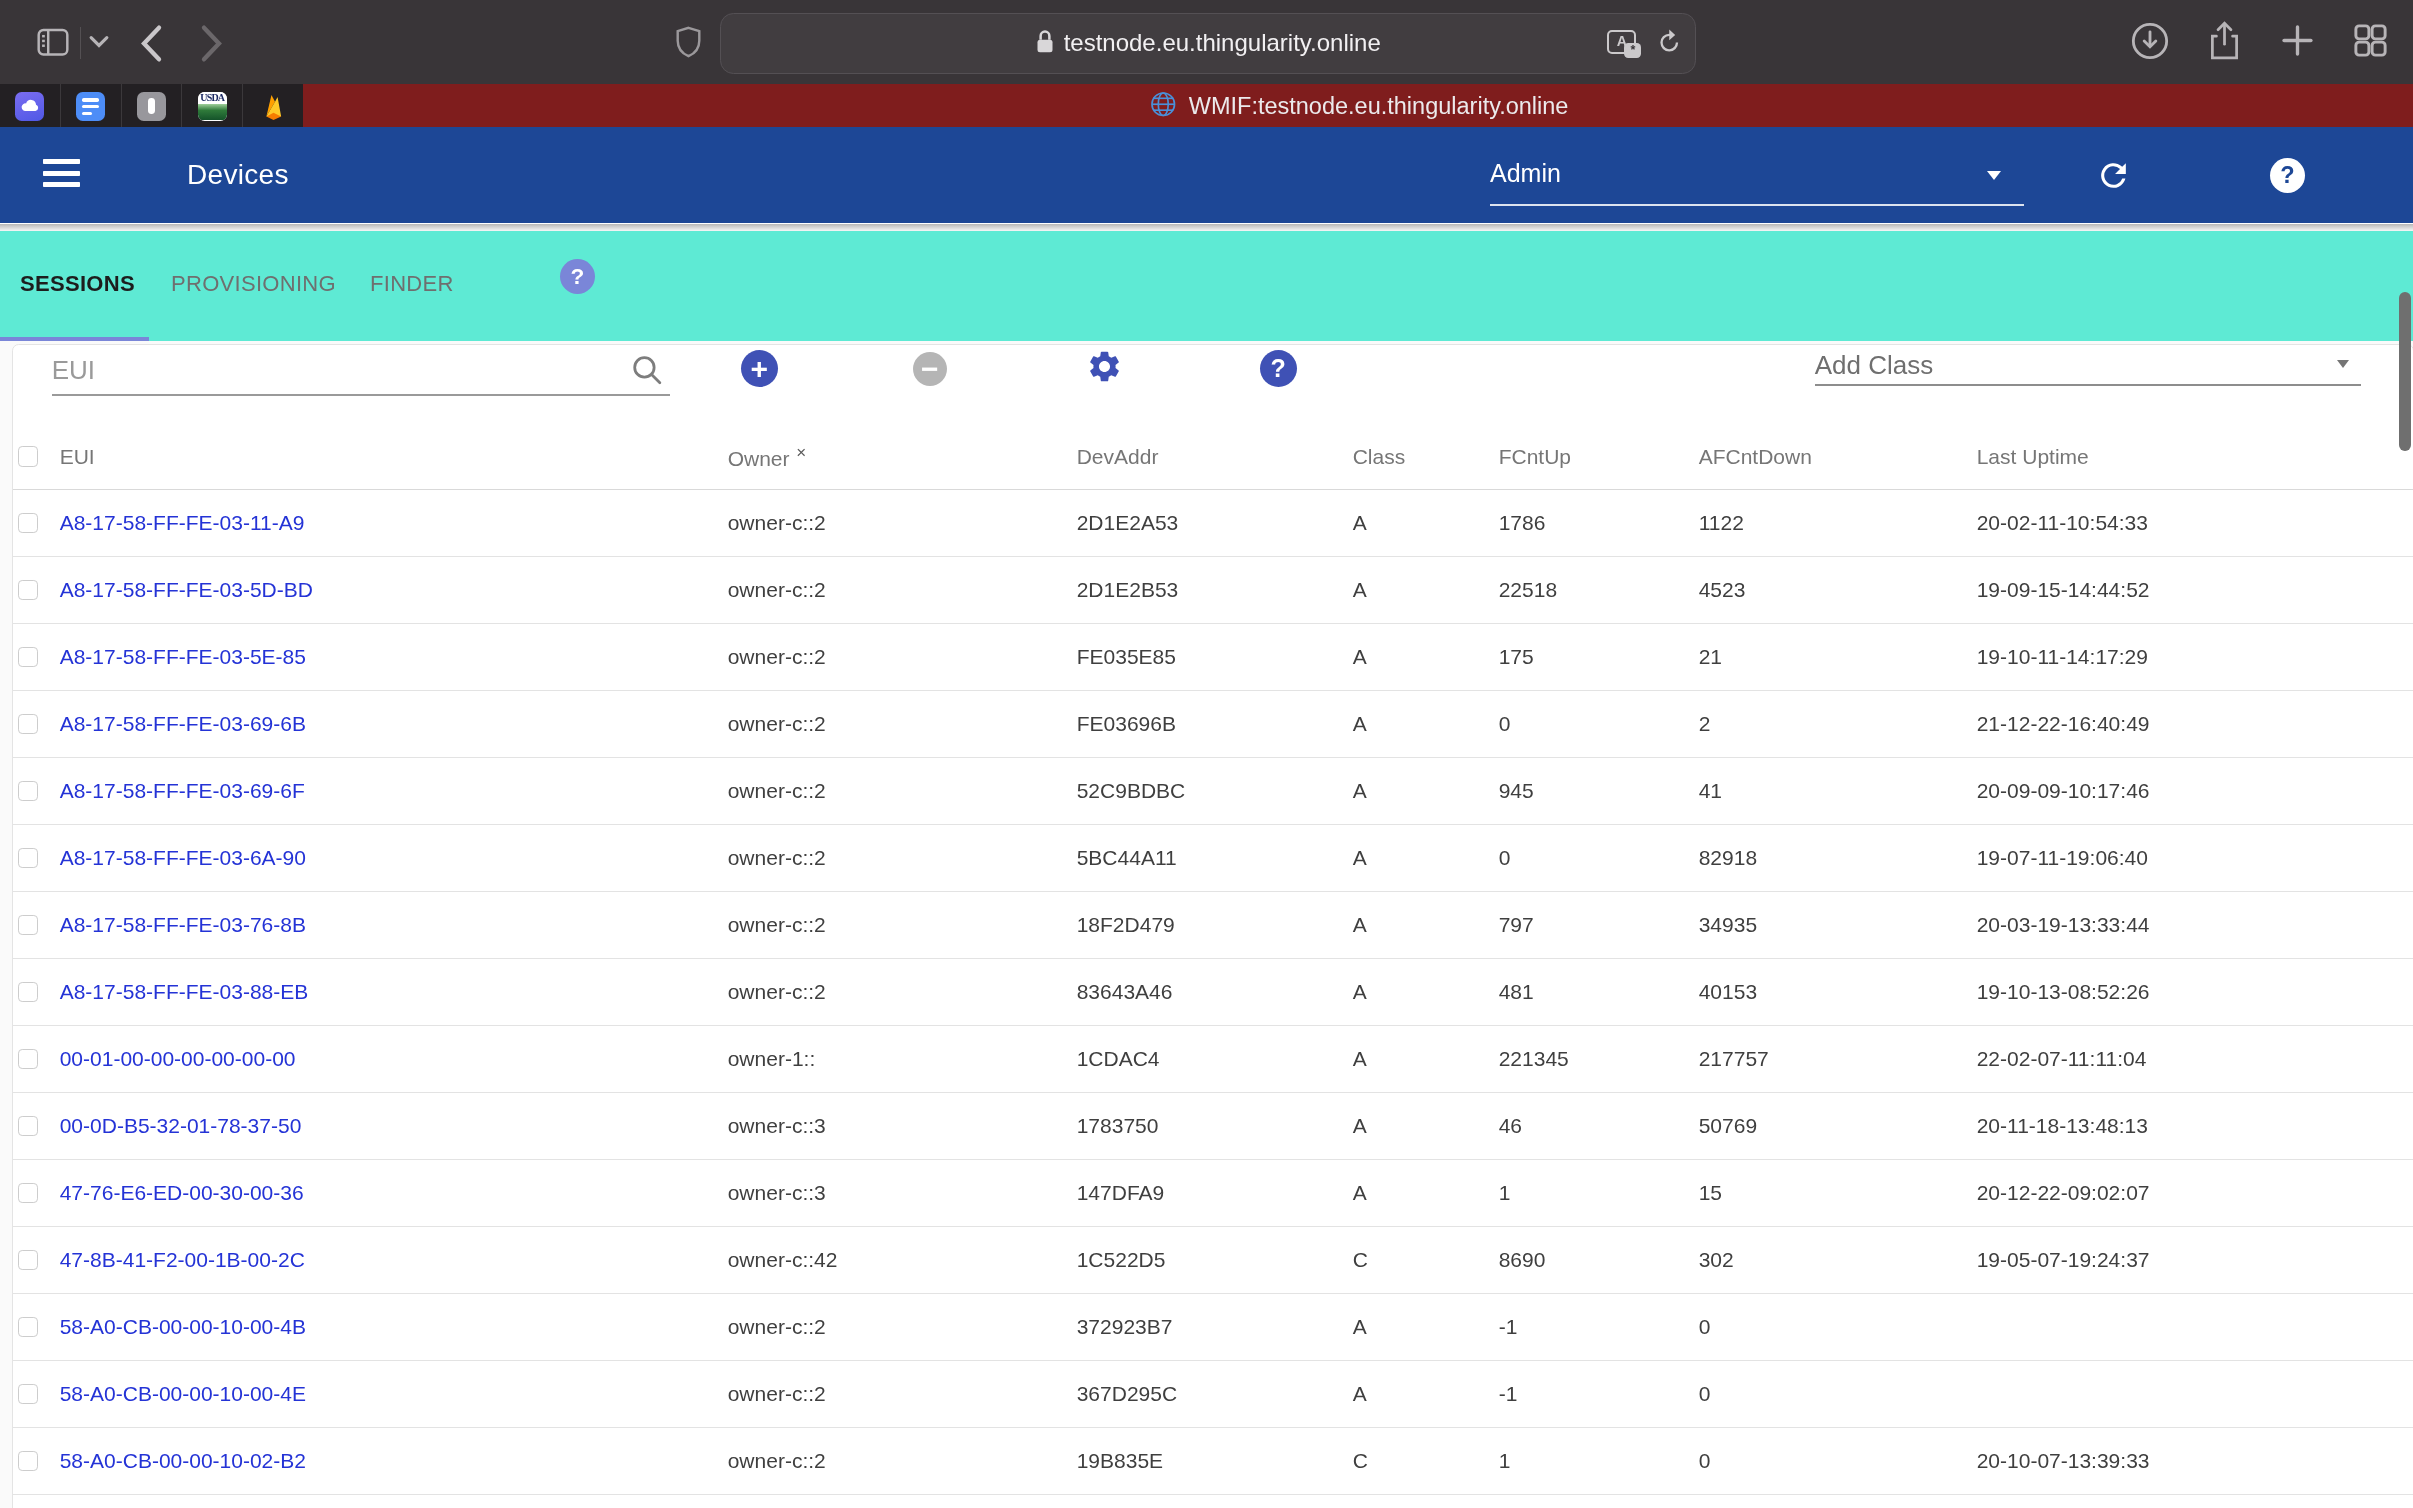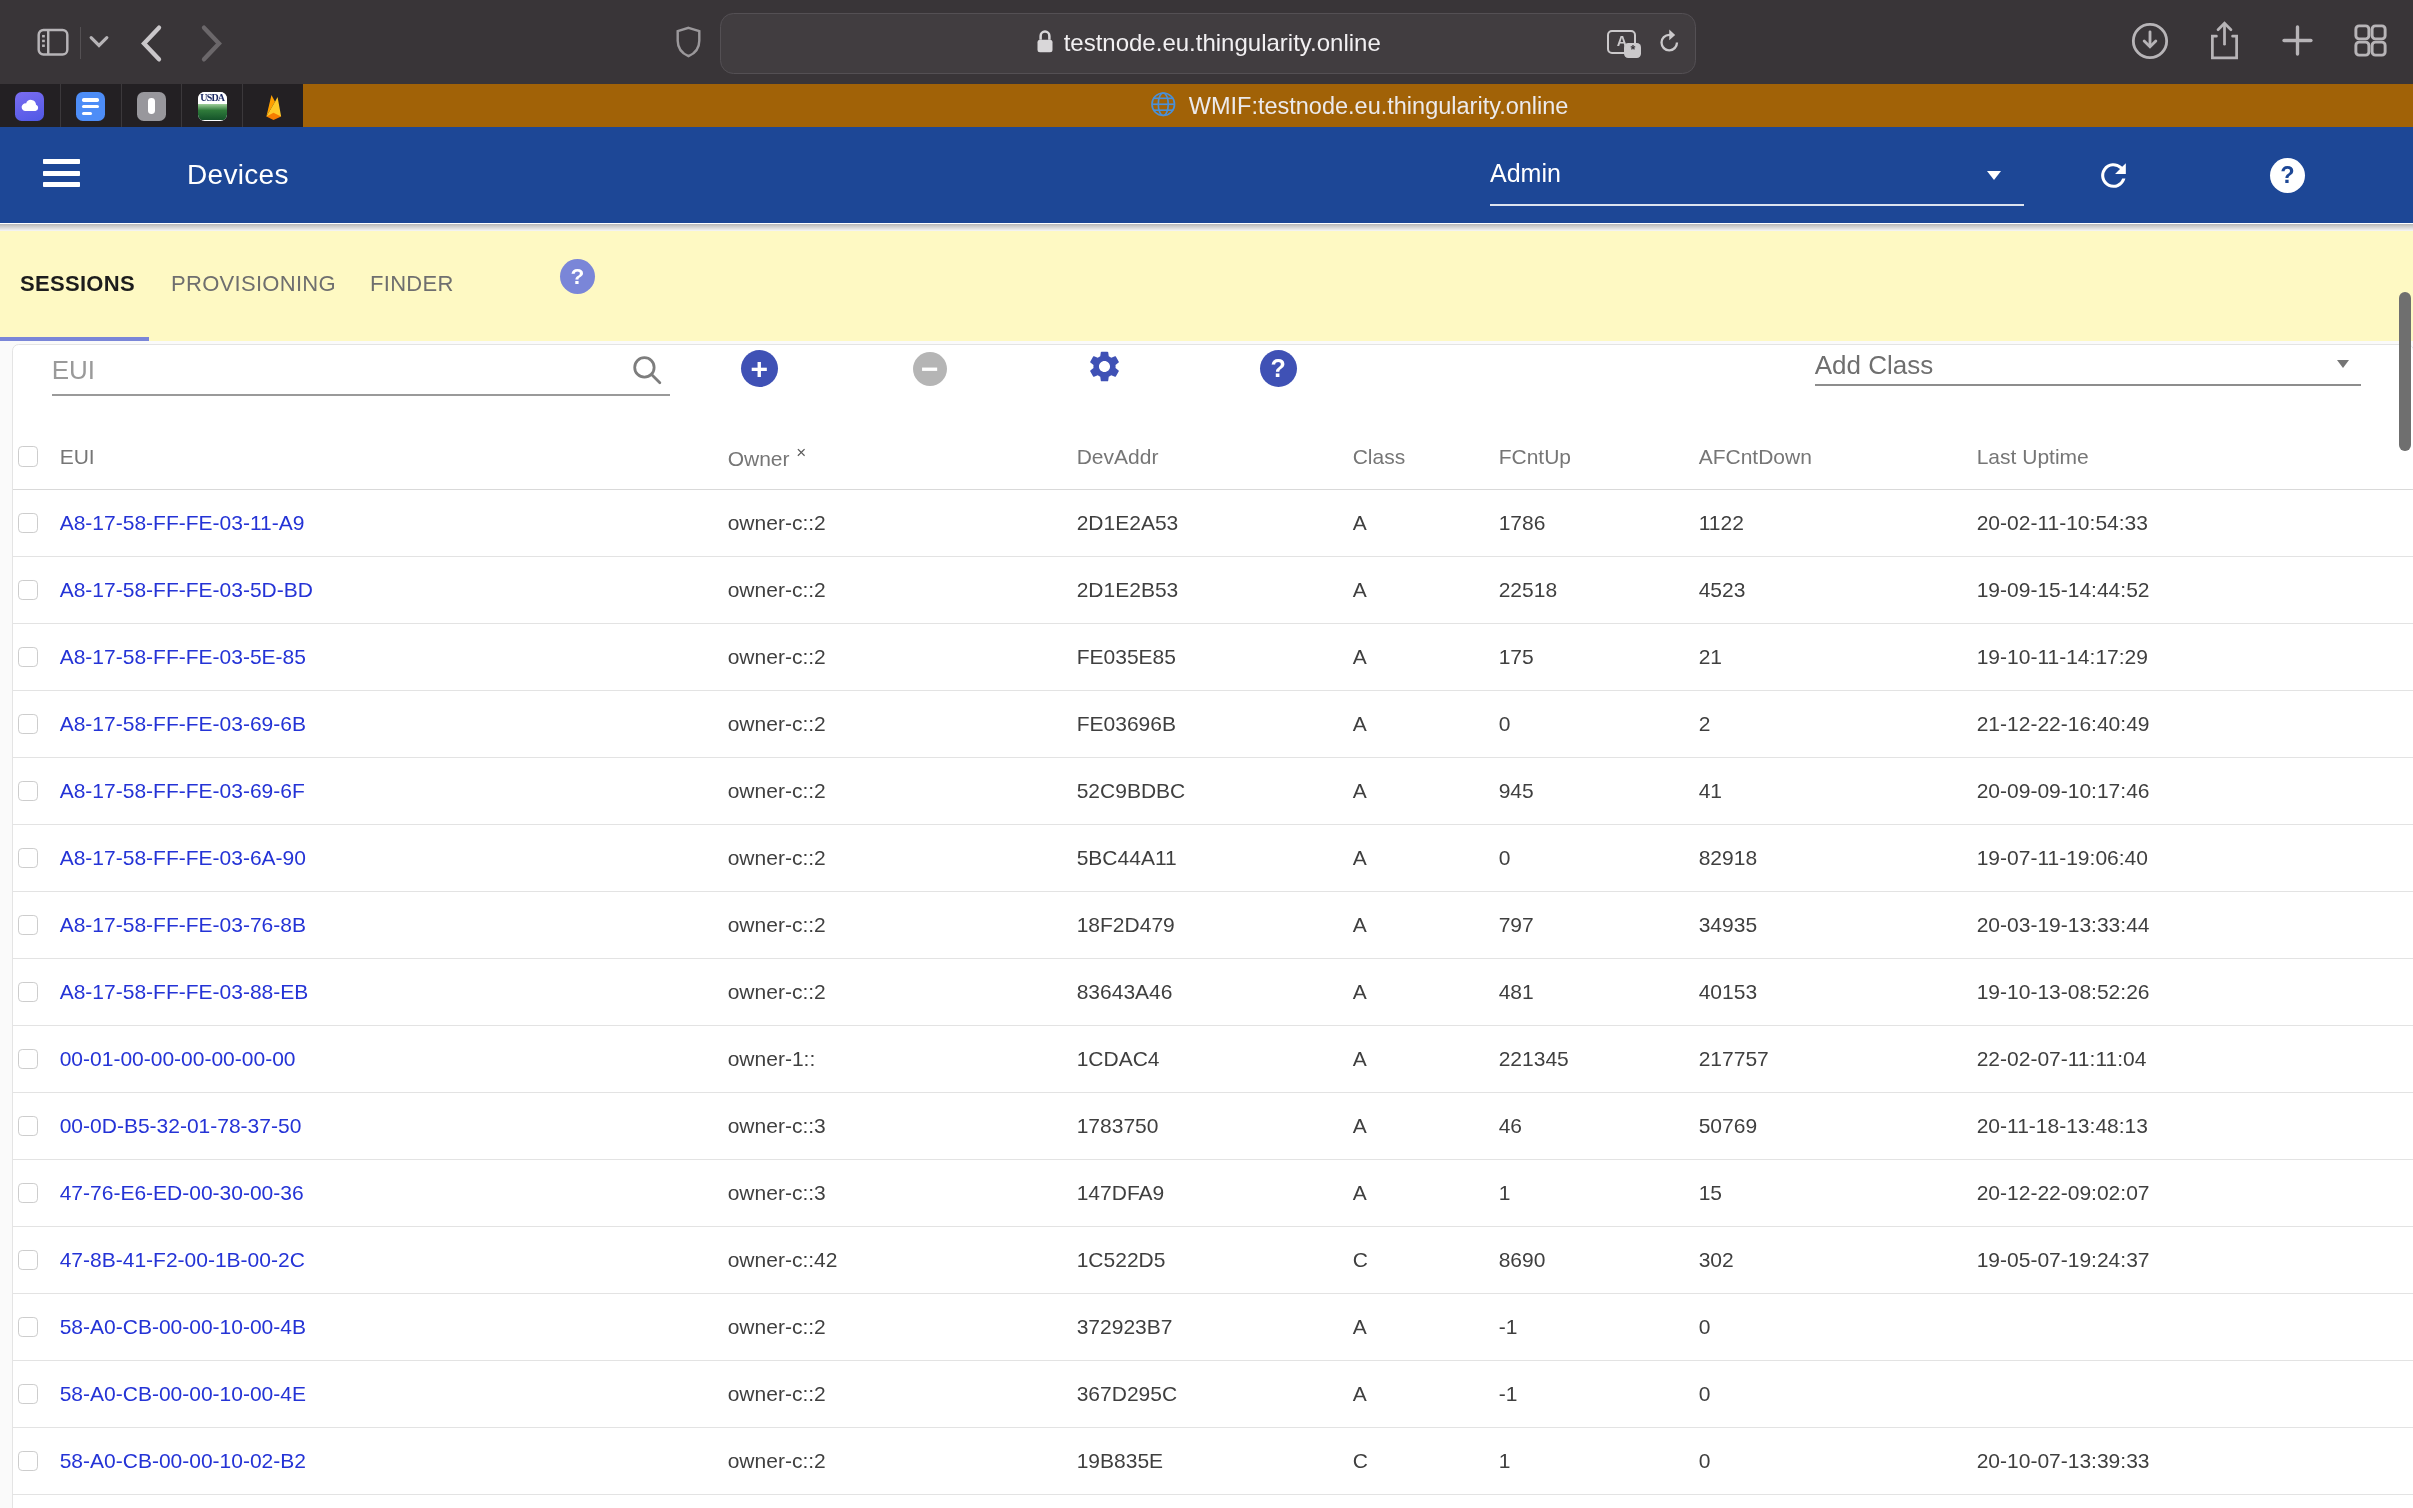--- a/index.html
+++ b/index.html
@@ -28,21 +28,21 @@
   .tile{width:29px;height:29px;border-radius:6.7px;display:flex;align-items:center;justify-content:center;overflow:hidden;}
   .tile-cloud{background:linear-gradient(160deg,#7b6df0,#4f58e6);}
   .tile-docs{background:#4d8df7;display:block;padding:6.7px 5.9px;box-sizing:border-box;}
   .docbar{height:3.4px;background:#fff;border-radius:1.7px;margin-top:3.4px;}
   .tile-info{background:#98979c;}
   .infobar{width:7.5px;height:16px;background:#fff;border-radius:3.4px;}
   .tile-usda{background:#fff;display:block;}
   .usda-top{height:42%;background:#fff;color:#1d2a63;font-family:"Liberation Serif",serif;font-weight:bold;
     font-size:10px;text-align:center;line-height:12.6px;letter-spacing:-0.8px;}
   .usda-bot{height:58%;background:linear-gradient(180deg,#9fcf9a 0%,#2f7a3a 40%,#14532a 100%);}
-  .activetab{position:absolute;top:0;left:303px;width:2111px;height:44px;background:#a16207;
+  .activetab{position:absolute;top:0;left:303px;width:2111px;height:44px;background:#7f1d1d;
     display:flex;align-items:center;justify-content:center;gap:11.7px;}
   .tabtitle{color:#eceaec;font-size:23.5px;}
 
   
   .appheader{position:absolute;top:127px;left:0;width:2413px;height:96px;background:#1d4796;}
   .hamburger{position:absolute;left:43px;top:32px;width:37px;height:32px;cursor:pointer;}
   .hamburger div{width:37px;height:5px;background:#fff;border-radius:0.8px;margin-bottom:6.7px;}
   .apptitle{position:absolute;left:187px;top:0;height:96px;display:flex;align-items:center;
     color:#fff;font-size:28px;letter-spacing:0.3px;}
   .adminselect{position:absolute;left:1490px;top:0;width:534px;height:96px;}
@@ -50,21 +50,21 @@
   .adminselect .line{position:absolute;left:0;top:77px;width:534px;height:1.7px;background:rgba(255,255,255,.85);}
   .tri-white{position:absolute;right:23.5px;top:44px;width:0;height:0;
     border-left:7.5px solid transparent;border-right:7.5px solid transparent;border-top:9.2px solid #fff;}
   .hdr-refresh{position:absolute;left:2095px;top:30px;}
   .hdr-help{position:absolute;left:2270px;top:31px;width:35px;height:35px;border-radius:50%;background:#fff;
     color:#1d4796;font-size:23.5px;font-weight:bold;display:flex;align-items:center;justify-content:center;}
   .hdr-shadow{position:absolute;top:224px;left:0;width:2413px;height:7.5px;
     background:linear-gradient(180deg,rgba(0,0,0,.28),rgba(0,0,0,0));}
 
   
-  .pagetabs{position:absolute;top:231px;left:0;width:2413px;height:110px;background:#fef9c3;}
+  .pagetabs{position:absolute;top:231px;left:0;width:2413px;height:110px;background:#5eead4;}
   .ptab{position:absolute;top:0;height:106px;display:flex;align-items:center;font-size:22px;
     letter-spacing:0.3px;color:#6f6f6f;cursor:pointer;}
   .ptab.active{color:#1d1d1d;font-weight:bold;}
   .ptab-underline{position:absolute;left:0;top:337px;width:149px;height:4.2px;background:#7a86d8;}
   .ptab-help{position:absolute;left:560px;top:259px;width:35px;height:35px;border-radius:50%;background:#7a86d8;
     color:#fff;font-size:22.6px;font-weight:bold;display:flex;align-items:center;justify-content:center;}
 
   
   .card{position:absolute;top:344px;left:11.7px;width:2402px;height:1165px;background:#fff;
     border:0.8px solid #e4e4e4;border-radius:6.7px 6.7px 0 0;box-sizing:border-box;}

